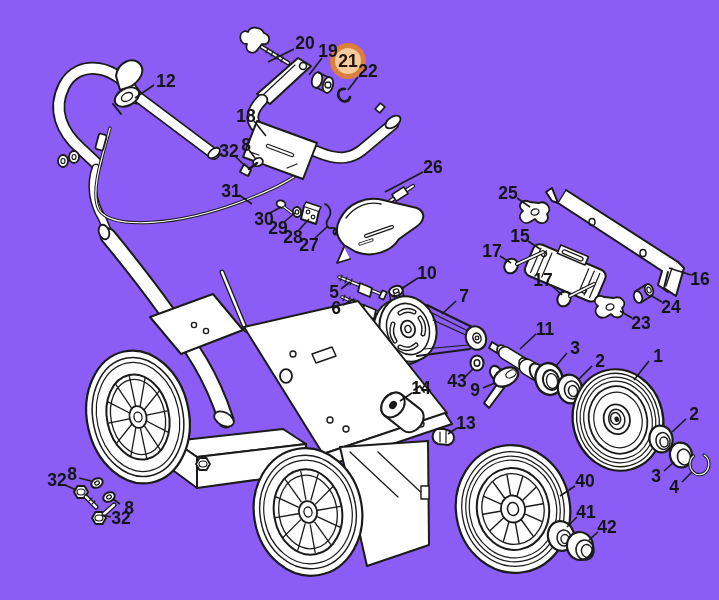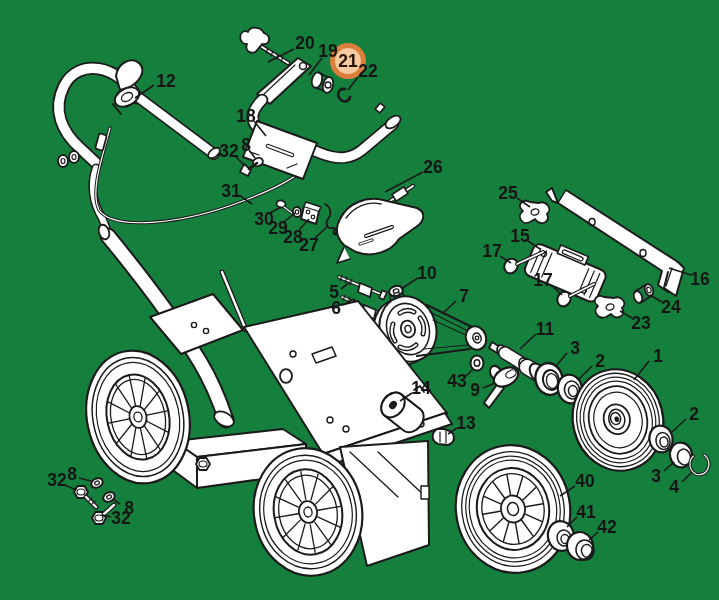--- a/index.html
+++ b/index.html
@@ -1,16 +1,16 @@
 <!DOCTYPE html>
 <html><head>
 <meta charset="utf-8">
 <style>
   html,body{margin:0;padding:0;background:#ffffff;}
-  .stage{position:relative;width:719px;height:600px;background:#15803d;overflow:hidden;
+  .stage{position:relative;width:719px;height:600px;background:#8b5cf6;overflow:hidden;
          font-family:"Liberation Sans", sans-serif;}
   svg{display:block;}
   .callout-text{font:700 17.5px "Liberation Sans", sans-serif;fill:#151515;}
   .hl-text{font:700 17.5px "Liberation Sans", sans-serif;fill:#241204;}
 </style>
 </head>
 <body>
 
 <div class="stage">
 <svg id="diagram" width="719" height="600" viewBox="0 0 719 600">

